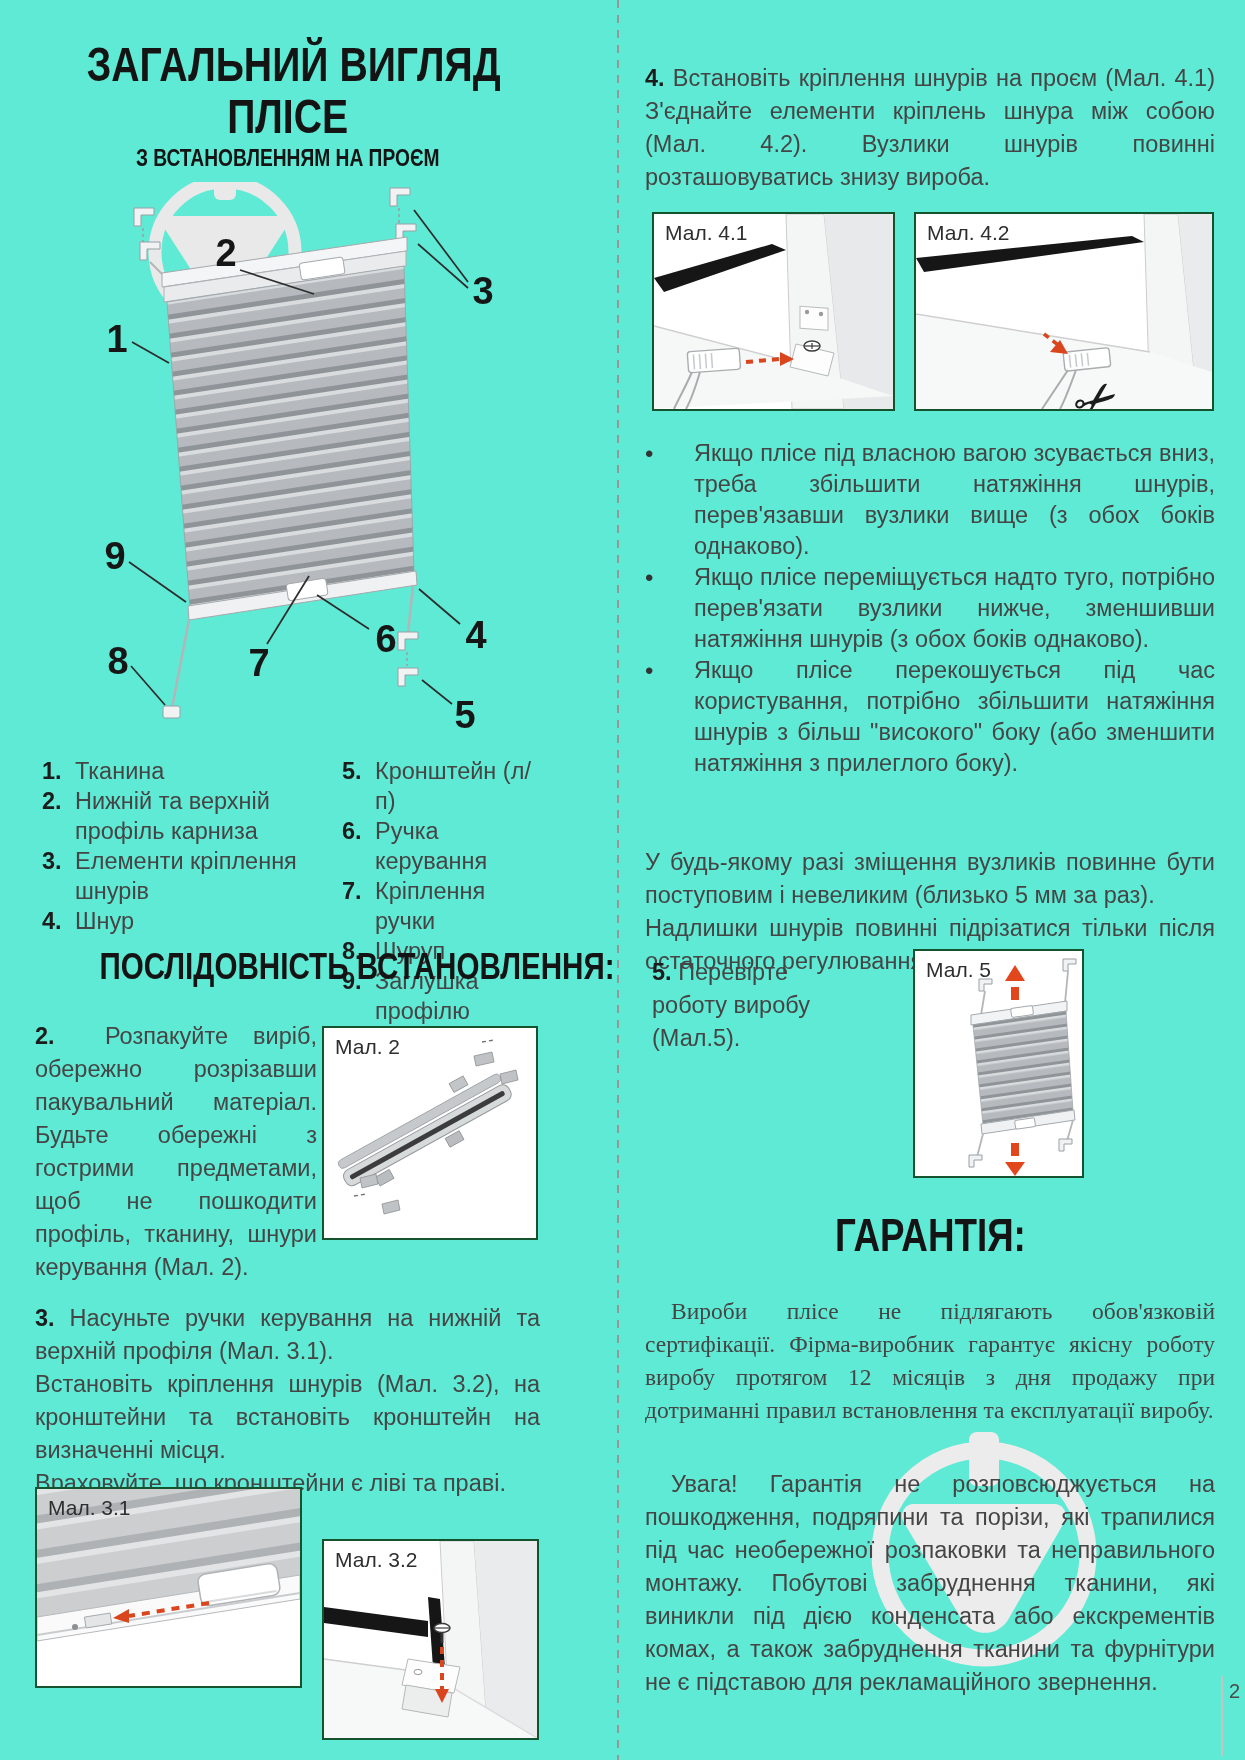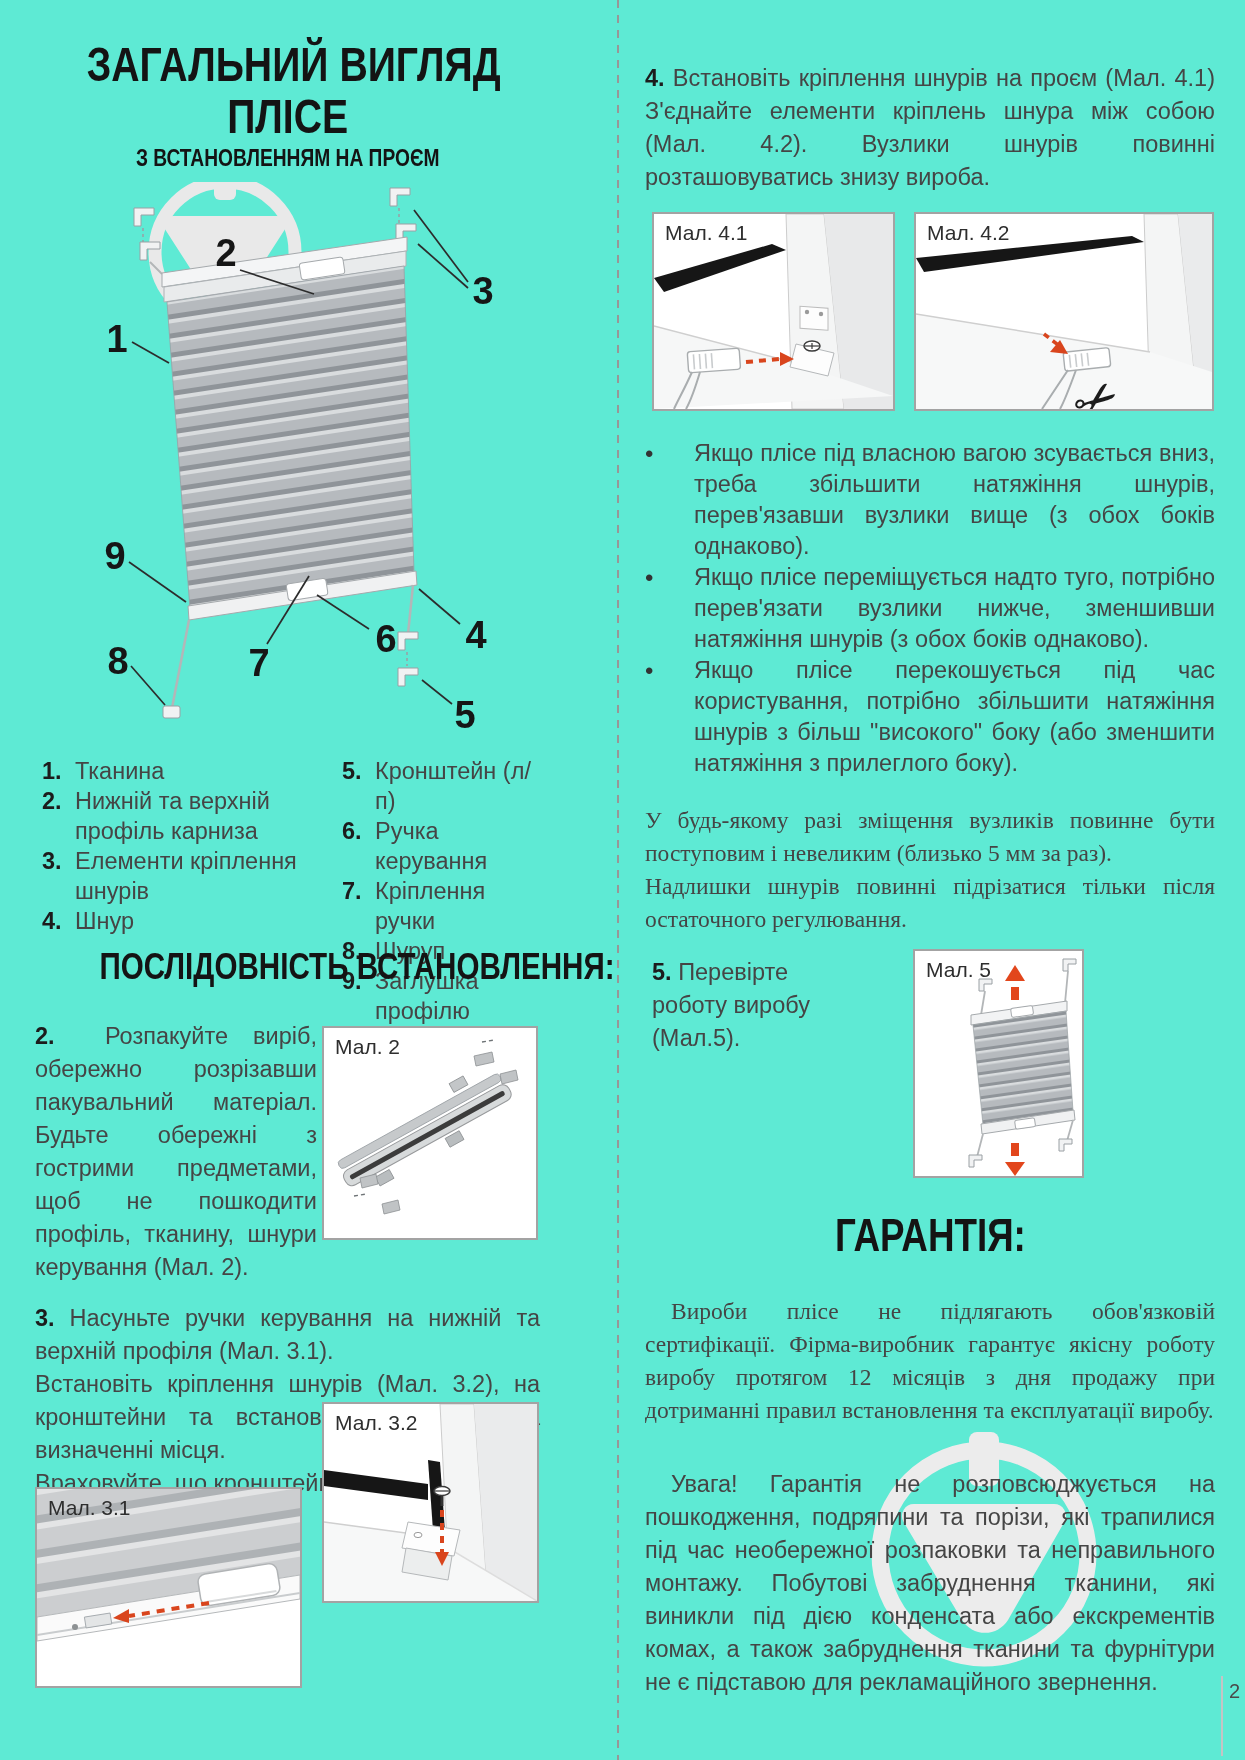--- a/index.html
+++ b/index.html
@@ -7,21 +7,21 @@
         font-family:"Liberation Sans",sans-serif;color:#454545;}
   .abs{position:absolute;}
   .cond{display:inline-block;transform:scaleX(.8);transform-origin:50% 50%;white-space:nowrap;}
   .hl{font-weight:900;color:#141414;letter-spacing:0px;}
   .title{text-align:center;font-size:49px;line-height:52px;}
   .subtitle{text-align:center;font-size:24px;line-height:27px;}
   .seqhead{text-align:center;font-size:37px;}
   .warrhead{text-align:center;font-size:46px;}
   .body-t{font-size:23.5px;line-height:33px;text-align:justify;color:#454545;}
   .body-t b{color:#1c1c1c;}
-  .fig{background:#fff;border:2px solid #a3a3a3;box-sizing:border-box;}
+  .fig{background:#fff;border:2px solid #14532d;box-sizing:border-box;}
   .figlabel{position:absolute;top:7px;left:11px;font-size:21px;color:#2e2e2e;z-index:2;}
   .figsvg{position:absolute;left:0;top:0;width:100%;height:100%;z-index:1;}
   .legend-item{display:flex;font-size:23.5px;line-height:30px;color:#454545;}
   .legend-item b{width:33px;flex:none;color:#1c1c1c;}
   .bullet{display:flex;}
   .bullet .dot{width:49px;flex:none;font-size:24px;line-height:31px;color:#333;}
   .bullet .btxt{flex:1;font-size:23.5px;line-height:31px;text-align:justify;}
   .divider{position:absolute;left:617px;top:0;width:2px;height:1760px;
            background:repeating-linear-gradient(to bottom,#979797 0 8px,transparent 8px 15px);}
   .pnum{font-size:20px;color:#4a4a4a;}
@@ -208,21 +208,21 @@
         <rect x="162" y="80" width="80" height="32" rx="8" fill="#fff" stroke="#b0b3b5" stroke-width="1.5"></rect>
         <line x1="168" y1="108" x2="238" y2="108" stroke="#d8dadb" stroke-width="2"></line>
       </g>
       <g>
         <line x1="172" y1="114" x2="92" y2="127" stroke="#d9451d" stroke-width="4" stroke-dasharray="8 7"></line>
         <polygon points="92,120 92,134 76,129" fill="#d9451d"></polygon>
       </g>
     </svg>
   </div>
 
-  <div class="abs fig" style="left:322px;top:1402px;width:217px;height:201px;">
+  <div class="abs fig" style="left:322px;top:1539px;width:217px;height:201px;">
     <div class="figlabel">Мал. 3.2</div>
     <svg class="figsvg" viewBox="0 0 213 197">
       <polygon points="0,66 104,80 104,96 0,82" fill="#161616"></polygon>
       <polygon points="104,56 116,58 126,197 114,197" fill="#161616"></polygon>
       <polygon points="116,0 150,0 164,197 126,197" fill="#f4f5f5" stroke="#cccccc"></polygon>
       <polygon points="150,0 213,0 213,197 164,197" fill="#eaebec"></polygon>
       <polygon points="0,118 104,132 213,197 0,197" fill="#f7f8f8"></polygon>
       <line x1="0" y1="118" x2="104" y2="132" stroke="#cfcfcf" stroke-width="1.5"></line>
       <line x1="104" y1="132" x2="213" y2="197" stroke="#dddddd" stroke-width="1.5"></line>
       <polygon points="84,118 136,126 130,152 78,144" fill="#fdfdfd" stroke="#b5b8ba"></polygon>
@@ -312,21 +312,21 @@
     <div class="bullet">
       <span class="dot">•</span>
       <div class="btxt">Якщо плісе переміщується надто туго, потрібно перев'язати вузлики нижче, зменшивши натяжіння шнурів (з обох боків однаково).</div>
     </div>
     <div class="bullet">
       <span class="dot">•</span>
       <div class="btxt">Якщо плісе перекошується під час користування, потрібно збільшити натяжіння шнурів з більш "високого" боку (або зменшити натяжіння з прилеглого боку).</div>
     </div>
   </div>
 
-  <div class="abs body-t" style="left:645px;top:804px;width:570px;font-family:Liberation Serif, serif;">
+  <div class="abs body-t" style="left:645px;top:846px;width:570px;">
     <div>У будь-якому разі зміщення вузликів повинне бути поступовим і невеликим (близько 5 мм за раз).</div>
     <div>Надлишки шнурів повинні підрізатися тільки після остаточного регулювання.</div>
   </div>
 
   <div class="abs body-t" style="left:652px;top:956px;width:250px;text-align:left;">
     <div><b>5.</b> <span>Перевірте</span></div>
     <div>роботу виробу (Мал.5).</div>
   </div>
 
   <div class="abs fig" style="left:913px;top:949px;width:171px;height:229px;">

